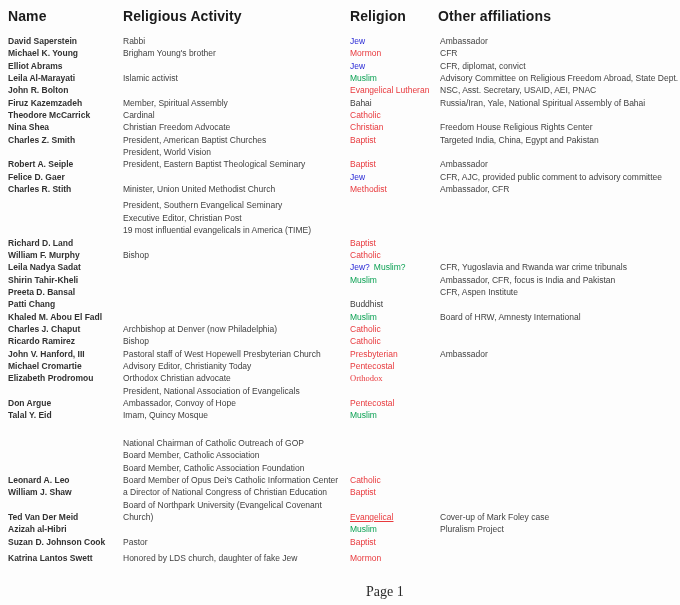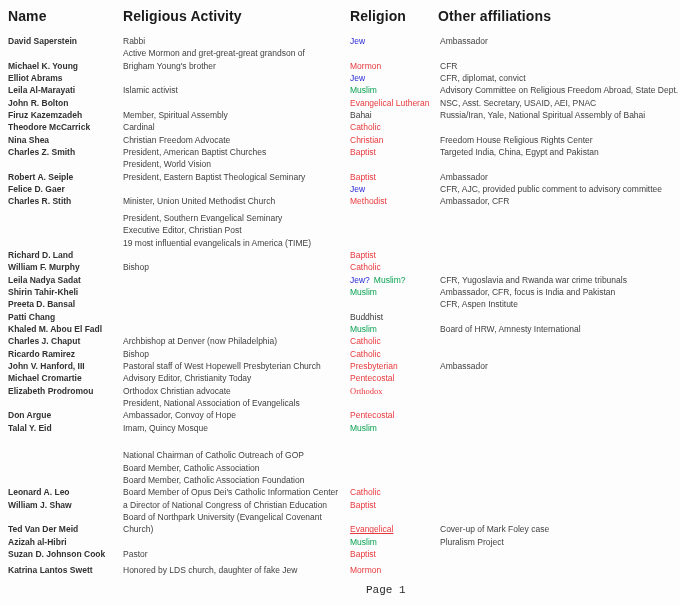--- a/index.html
+++ b/index.html
@@ -19,22 +19,22 @@
   .rows{position:absolute;top:36px;left:0;right:0;}
   .row{position:relative;height:12.35px;}
   .cell{position:absolute;top:0;font-size:8.5px;line-height:10px;white-space:nowrap;}
   .c-name{left:8px;font-weight:bold;color:#323232;}
   .c-act{left:123px;}
   .c-rel{left:350px;}
   .c-rel span{margin-right:4px;}
   .c-aff{left:440px;}
   .footer{
     position:absolute;left:366px;top:584px;
-    font-family:Liberation Mono, monospace;
-    font-size:11px;color:#2a2a2a;white-space:nowrap;
+    font-family:Liberation Serif, serif;
+    font-size:14px;color:#2a2a2a;white-space:nowrap;
   }
 </style>
 </head>
 <body>
 
 <div class="page">
 
   <div class="hdr">
     <span class="h-name">Name</span>
     <span class="h-act">Religious Activity</span>
@@ -43,26 +43,20 @@
   </div>
 
   <div class="rows">
       <div class="row">
     <span class="cell c-name">David Saperstein</span>
     <span class="cell c-act">Rabbi</span>
     <span class="cell c-rel"><span style="color: rgb(42, 42, 214);">Jew</span></span>
     <span class="cell c-aff">Ambassador</span>
   </div>
       <div class="row">
-    <span class="cell c-name"></span>
-    <span class="cell c-act">Active Mormon and gret-great-great grandson of</span>
-    <span class="cell c-rel"></span>
-    <span class="cell c-aff"></span>
-  </div>
-      <div class="row">
     <span class="cell c-name">Michael K. Young</span>
     <span class="cell c-act">Brigham Young's brother</span>
     <span class="cell c-rel"><span style="color: rgb(232, 57, 61);">Mormon</span></span>
     <span class="cell c-aff">CFR</span>
   </div>
       <div class="row">
     <span class="cell c-name">Elliot Abrams</span>
     <span class="cell c-act"></span>
     <span class="cell c-rel"><span style="color: rgb(42, 42, 214);">Jew</span></span>
     <span class="cell c-aff">CFR, diplomat, convict</span>

